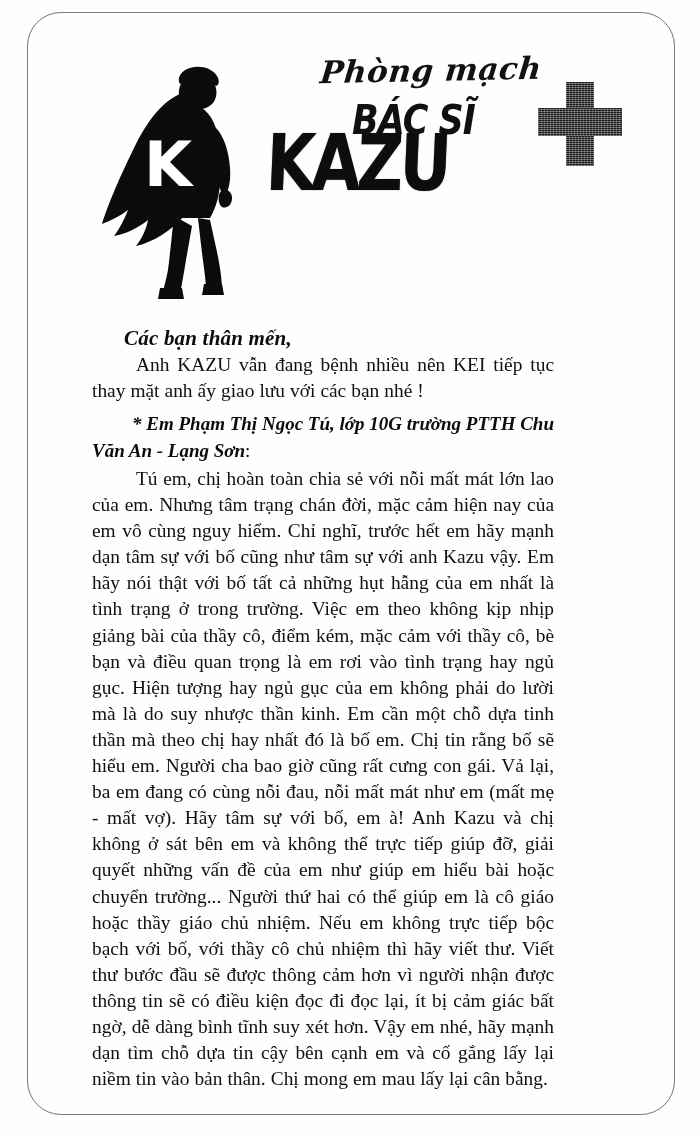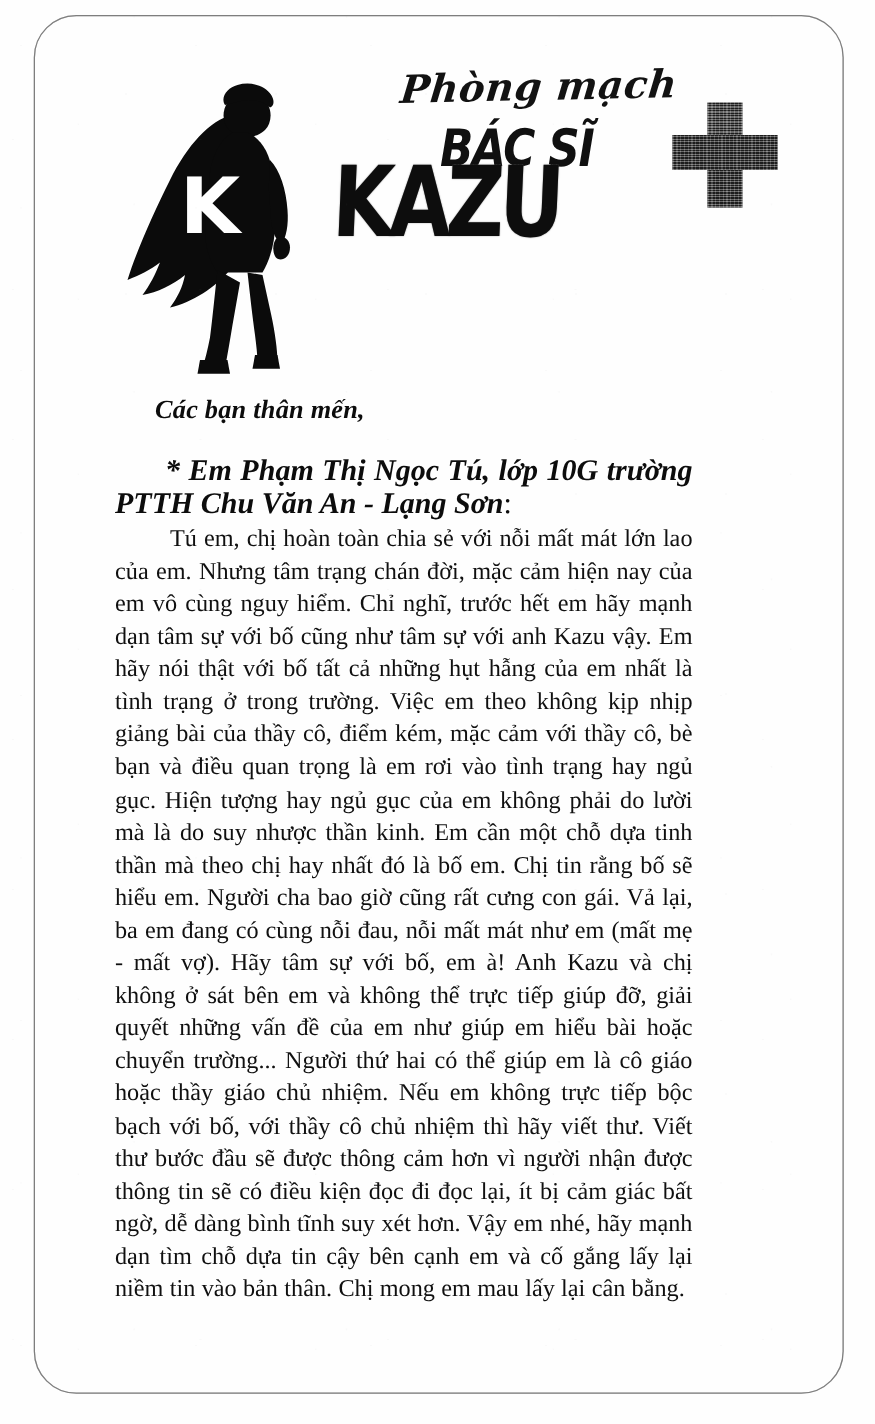--- a/index.html
+++ b/index.html
@@ -134,43 +134,43 @@
     left: 92px;
     top: 315px;
     width: 462px;
   }
   .greeting {
     font-family: "Liberation Serif", serif;
     font-weight: 700;
     font-style: italic;
     font-size: 21px;
     color: #0c0c0c;
-    margin: 0 0 1px 32px;
+    margin: 11px 0 1px 32px;
     letter-spacing: .2px;
   }
   .para {
     font-family: "Liberation Serif", serif;
     font-size: 19.4px;
     line-height: 26.1px;
     color: #101010;
     text-align: justify;
     text-justify: inter-word;
     margin: 0;
     text-indent: 44px;
     word-spacing: .2px;
   }
   .qhead {
     font-family: "Liberation Serif", serif;
     font-weight: 700;
     font-style: italic;
-    font-size: 24px;
+    font-size: 19px;
     line-height: 26.4px;
     color: #0c0c0c;
     text-align: justify;
-    margin: 24px 0 2px 0;
+    margin: 7px 0 2px 0;
     text-indent: 40px;
   }
   .qhead .plain { font-weight: 400; font-style: normal; }
   .answer { margin-top: 0; }
 
   
   #speckle {
     position: absolute;
     inset: 0;
     pointer-events: none;
@@ -242,20 +242,21 @@
     <div id="cross">
       <div class="bar vbar"></div>
       <div class="bar hbar"></div>
     </div>
   </div>
 
   <div id="body-col">
 
     <p class="greeting">Các bạn thân mến,</p>
 
+    <p class="para">Anh KAZU vẫn đang bệnh nhiều nên KEI tiếp tục thay mặt anh ấy giao lưu với các bạn nhé !</p>
 
     <p class="qhead">
       <span>* Em Phạm Thị Ngọc Tú, lớp 10G trường PTTH Chu Văn An - Lạng Sơn</span><span class="plain">:</span>
     </p>
 
     <p class="para answer">Tú em, chị hoàn toàn chia sẻ với nỗi mất mát lớn lao của em. Nhưng tâm trạng chán đời, mặc cảm hiện nay của em vô cùng nguy hiểm. Chỉ nghĩ, trước hết em hãy mạnh dạn tâm sự với bố cũng như tâm sự với anh Kazu vậy. Em hãy nói thật với bố tất cả những hụt hẫng của em nhất là tình trạng ở trong trường. Việc em theo không kịp nhịp giảng bài của thầy cô, điểm kém, mặc cảm với thầy cô, bè bạn và điều quan trọng là em rơi vào tình trạng hay ngủ gục. Hiện tượng hay ngủ gục của em không phải do lười mà là do suy nhược thần kinh. Em cần một chỗ dựa tinh thần mà theo chị hay nhất đó là bố em. Chị tin rằng bố sẽ hiểu em. Người cha bao giờ cũng rất cưng con gái. Vả lại, ba em đang có cùng nỗi đau, nỗi mất mát như em (mất mẹ - mất vợ). Hãy tâm sự với bố, em à! Anh Kazu và chị không ở sát bên em và không thể trực tiếp giúp đỡ, giải quyết những vấn đề của em như giúp em hiểu bài hoặc chuyển trường... Người thứ hai có thể giúp em là cô giáo hoặc thầy giáo chủ nhiệm. Nếu em không trực tiếp bộc bạch với bố, với thầy cô chủ nhiệm thì hãy viết thư. Viết thư bước đầu sẽ được thông cảm hơn vì người nhận được thông tin sẽ có điều kiện đọc đi đọc lại, ít bị cảm giác bất ngờ, dễ dàng bình tĩnh suy xét hơn. Vậy em nhé, hãy mạnh dạn tìm chỗ dựa tin cậy bên cạnh em và cố gắng lấy lại niềm tin vào bản thân. Chị mong em mau lấy lại cân bằng.</p>
   </div>
 
   <div id="speckle"></div>
 </div>

